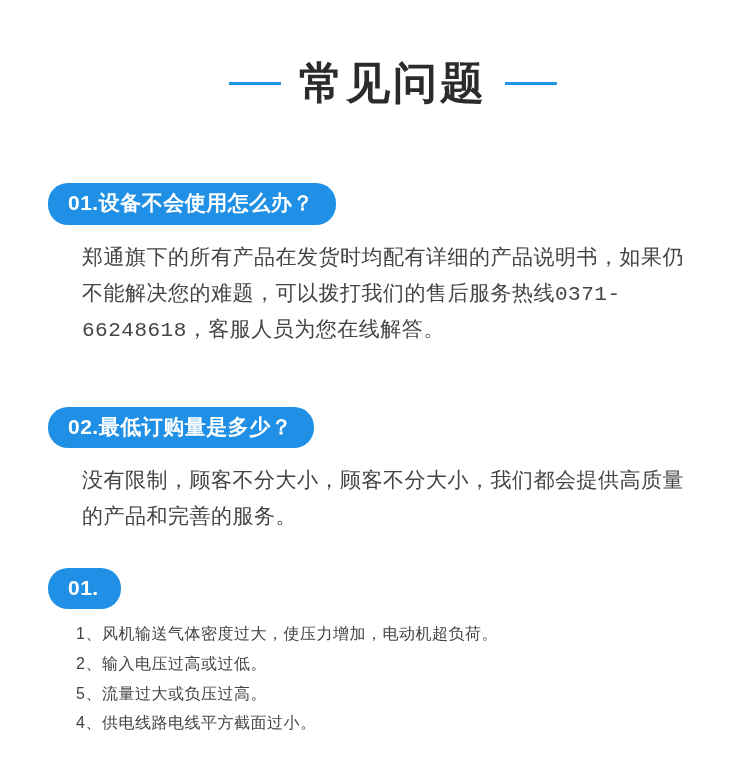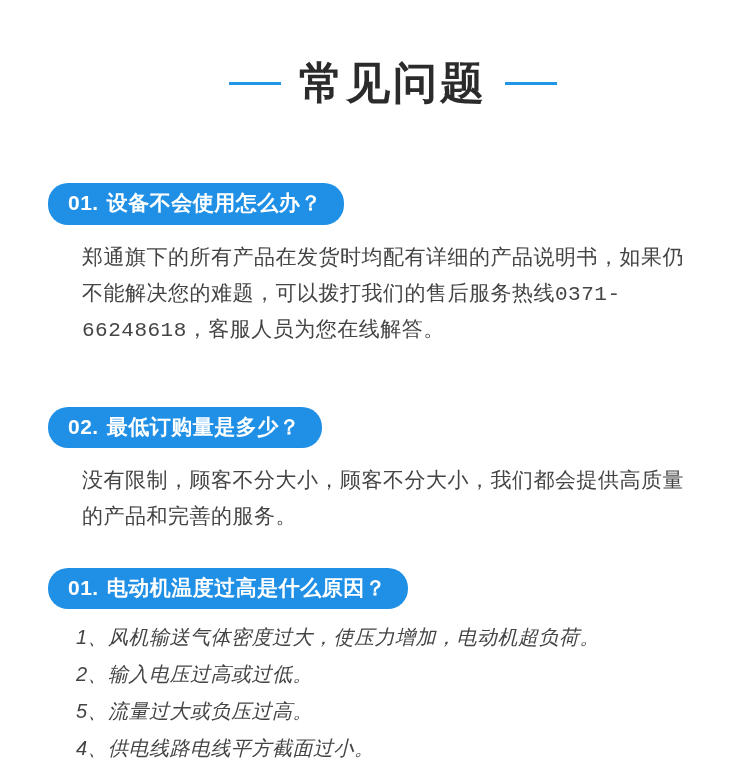--- a/index.html
+++ b/index.html
@@ -70,42 +70,40 @@
     color: #ffffff;
     border-radius: 20px;
     padding: 7px 22px 9px 20px;
     font-size: 21px;
     font-weight: bold;
     letter-spacing: 0.5px;
     line-height: 1.2;
     white-space: nowrap;
   }
   .q-num {
-    margin-right: 8px;
     font-weight: bold;
   }
 
   .answer {
     margin: 14px 0 0 0;
     padding-left: 18px;
     font-size: 21px;
     line-height: 1.72;
     color: #444444;
     letter-spacing: 0.5px;
   }
   .answer p { margin: 16px; font-family: Liberation Mono, monospace; }
 
   .answer-lines { padding-left: 18px; margin-top: 10px; }
   .answer-line {
-    font-size: 20px;
+    font-size: 16px;
     line-height: 1.85;
     color: #444444;
     letter-spacing: 0.5px;
     padding-left: 10px;
-    font-style: italic;
   }
 
   .gap-1 { height: 42px; }
   .gap-2 { height: 16px; }
 </style>
 </head>
 <body>
 
 <div class="page">
 
@@ -139,21 +137,20 @@
       <div class="answer">
         <p>没有限制，顾客不分大小，顾客不分大小，我们都会提供高质量的产品和完善的服务。</p>
       </div>
     </div>
 
     <div class="gap-2"></div>
 
     <div class="faq-item">
       <div class="q-badge">
         <span class="q-num">01.</span>
-        <span>电动机温度过高是什么原因？</span>
       </div>
       <div class="answer-lines">
         <div class="answer-line">1、风机输送气体密度过大，使压力增加，电动机超负荷。</div>
         <div class="answer-line">2、输入电压过高或过低。</div>
         <div class="answer-line">5、流量过大或负压过高。</div>
         <div class="answer-line">4、供电线路电线平方截面过小。</div>
       </div>
     </div>
 
   </div>

